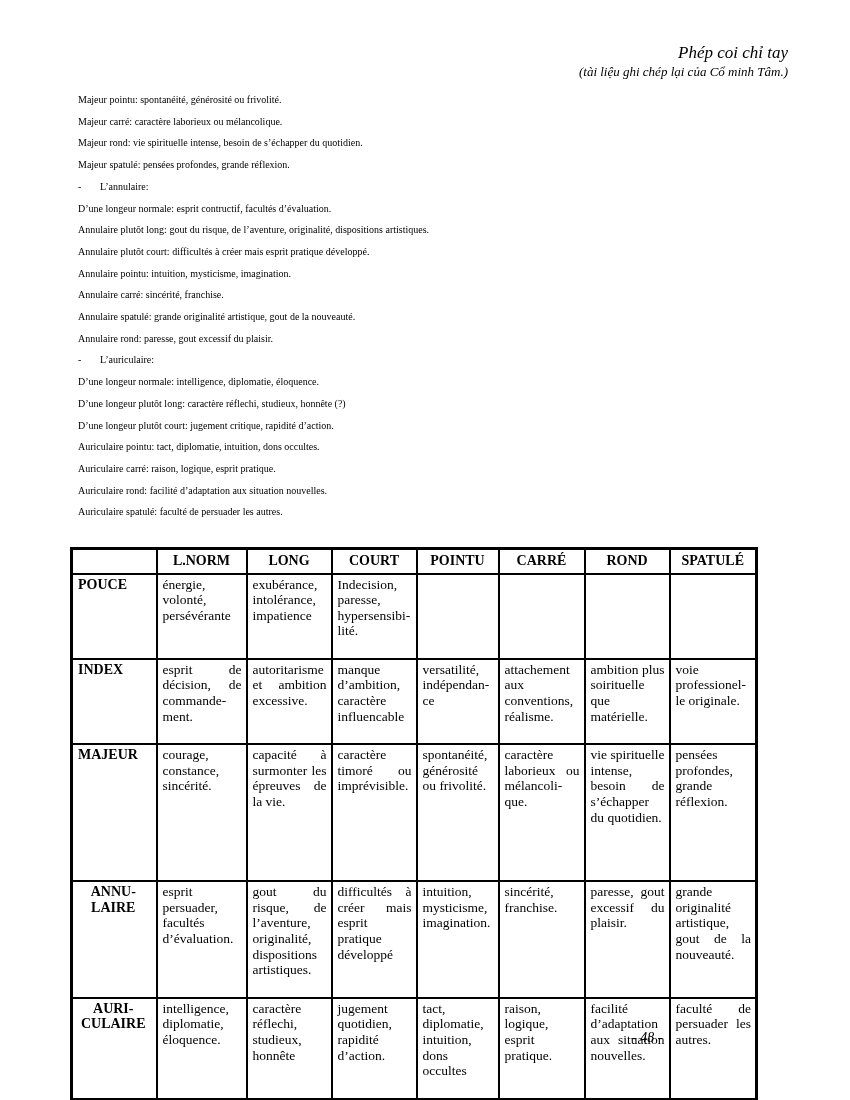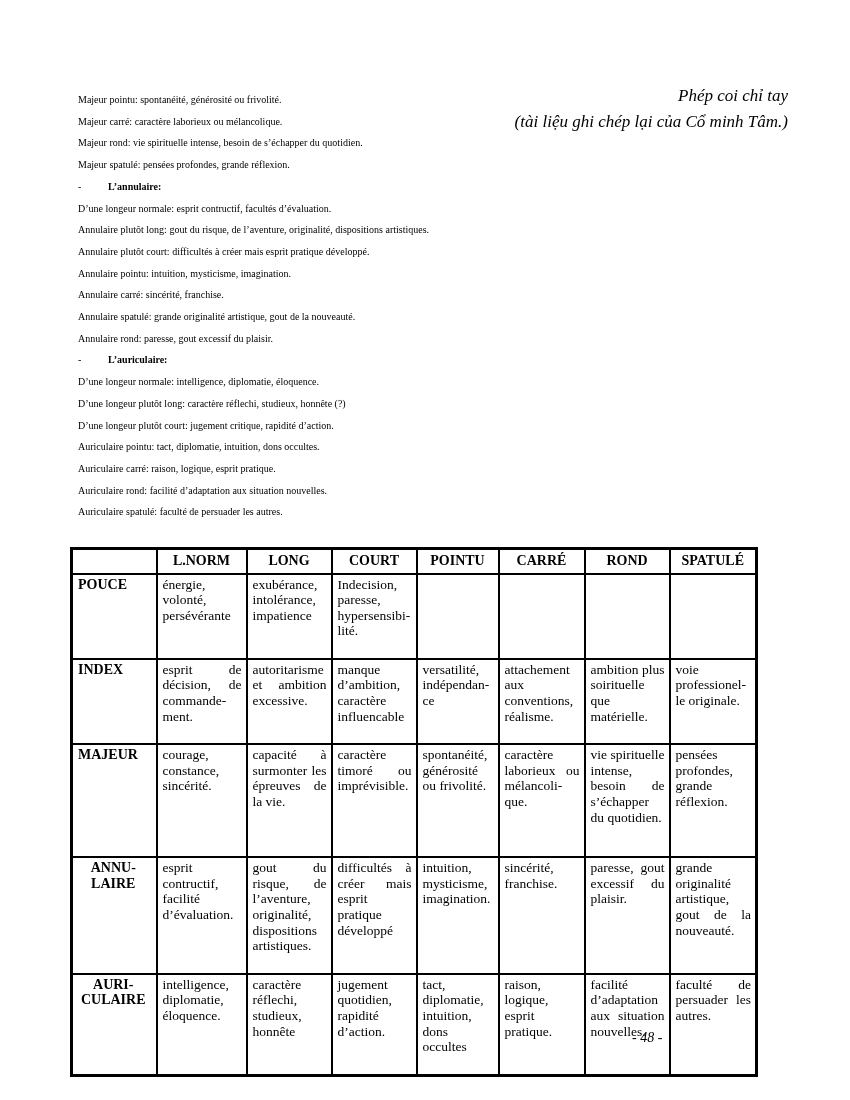--- a/index.html
+++ b/index.html
@@ -12,32 +12,32 @@
     color:#000;
     margin:0 auto;
     overflow:hidden;
   }
   
   .page-header {
     position:absolute; top:41px; left:0; right:62px;
     text-align:right;
     font-style:italic;
   }
-  .page-header .title   { font-size:17px; line-height:23px;margin-top:43px; }
-  .page-header .subtitle{ font-size:17px; line-height:16px;margin-top:7px; }
+  .page-header .title   { font-size:17px; line-height:23px; }
+  .page-header .subtitle{ font-size:13px; line-height:16px; }
 
   
   .content {
     position:absolute; left:78px; top:89px; width:698px;
     font-size:10px; line-height:21.7px;
   }
   .line { white-space:nowrap; }
   .bullet { display:flex; }
   .bullet .dash  { width:22px; flex:0 0 22px; }
-  .bullet .blabel{ font-weight:bold;margin-left:8px; }
+  .bullet .blabel{ font-weight:normal; }
 
   
   .tablewrap { position:absolute; left:70px; top:547px; }
   table.fingers {
     border-collapse:collapse;
     width:685px;
     table-layout:fixed;
     font-size:13.5px;
     line-height:15.6px;
   }
@@ -142,34 +142,34 @@
         <tr style="height:82px">
           <td class="rowlabel">INDEX</td>
           <td>esprit de décision, de commande-ment.</td>
           <td>autoritarisme et ambition excessive.</td>
           <td>manque d’ambition, caractère influencable</td>
           <td>versatilité, indépendan-ce</td>
           <td>attachement aux conventions, réalisme.</td>
           <td>ambition plus soirituelle que matérielle.</td>
           <td>voie professionel-le originale.</td>
         </tr>
-        <tr style="height:113px">
+        <tr style="height:137px">
           <td class="rowlabel">MAJEUR</td>
           <td>courage, constance, sincérité.</td>
           <td>capacité à surmonter les épreuves de la vie.</td>
           <td>caractère timoré ou imprévisible.</td>
           <td>spontanéité, générosité ou frivolité.</td>
           <td>caractère laborieux ou mélancoli-que.</td>
           <td>vie spirituelle intense, besoin de s’échapper du quotidien.</td>
           <td>pensées profondes, grande réflexion.</td>
         </tr>
         <tr style="height:93px">
           <td class="rowlabel center">ANNU-
 LAIRE</td>
-          <td>esprit contructif, facilité d’évaluation.</td>
+          <td>esprit persuader, facultés d’évaluation.</td>
           <td>gout du risque, de l’aventure, originalité, dispositions artistiques.</td>
           <td>difficultés à créer mais esprit pratique développé</td>
           <td>intuition, mysticisme, imagination.</td>
           <td>sincérité, franchise.</td>
           <td>paresse, gout excessif du plaisir.</td>
           <td>grande originalité artistique, gout de la nouveauté.</td>
         </tr>
         <tr style="height:73px">
           <td class="rowlabel center">AURI-
 CULAIRE</td>

